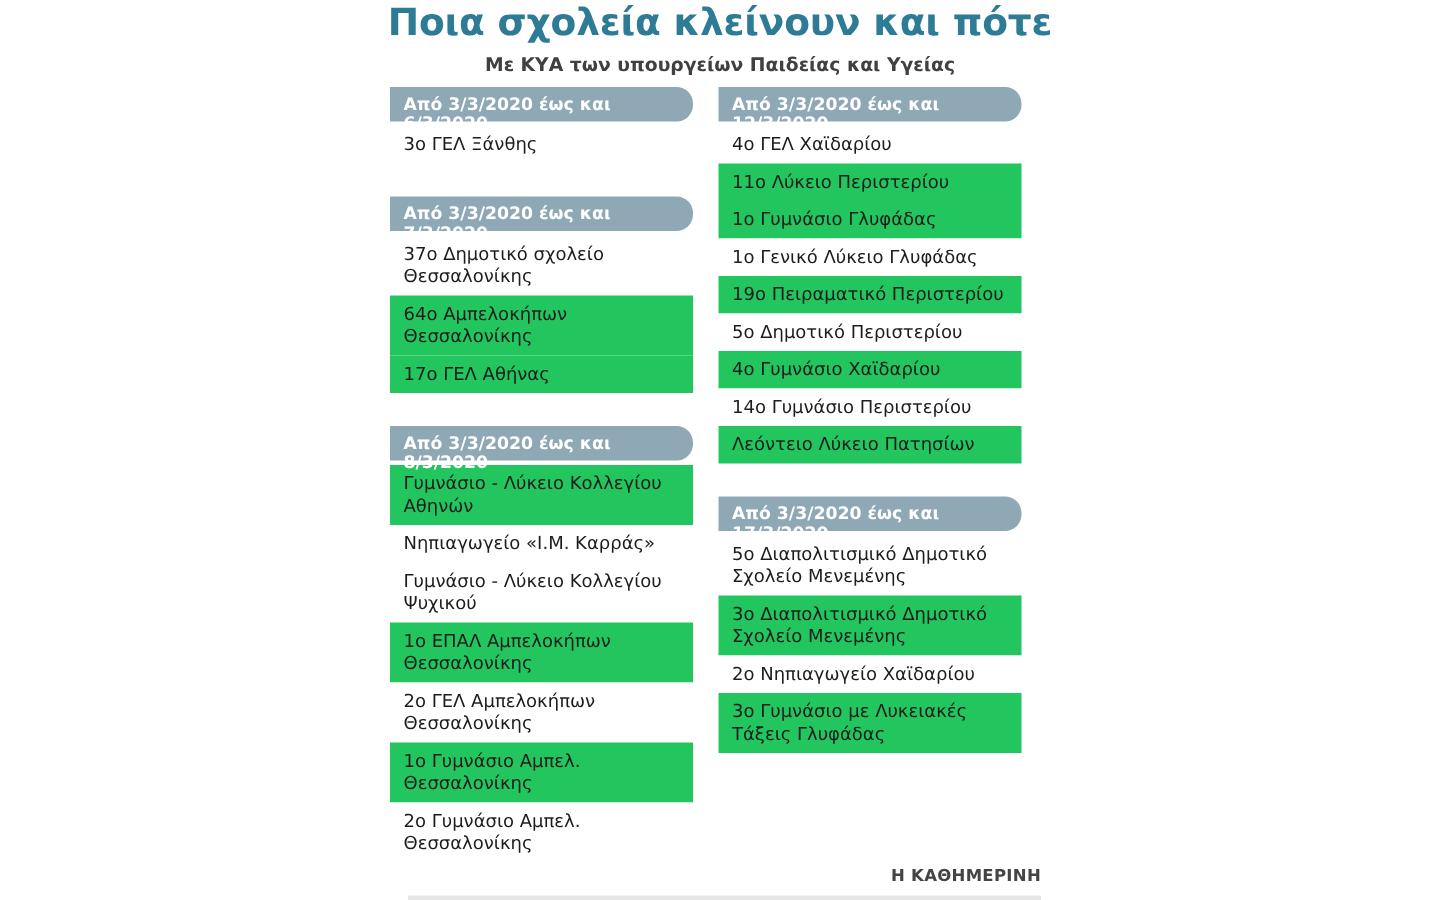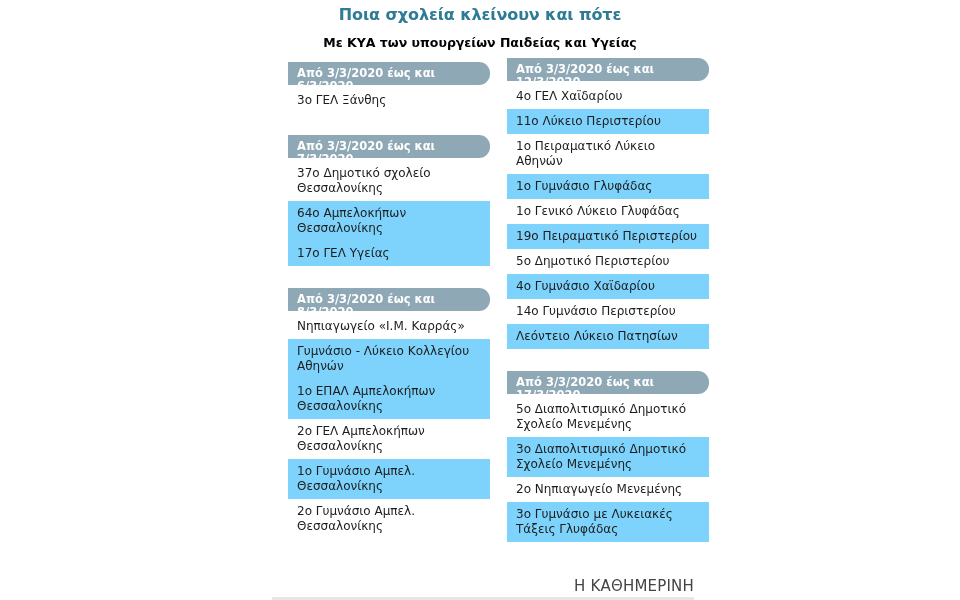--- a/index.html
+++ b/index.html
@@ -22,43 +22,43 @@
     box-sizing: border-box;
   }
 
   
   .header {
     padding-top: 2px;
     text-align: center;
   }
   .title {
     color: #2E7B96;
-    font-size: 16px;
+    font-size: 25px;
     font-weight: bold;
     letter-spacing: -0.1px;
     line-height: 26px;
     margin: 0;
   }
   .subtitle {
-    color: #000000;
+    color: #404040;
     font-size: 12.5px;
     font-weight: bold;
     line-height: 16px;
     margin: 7px 0 0 0;
   }
 
   
   .columns {
     position: absolute;
     top: 58px;
-    left: 288px;
+    left: 260px;
     width: 422px;
     display: flex;
     gap: 17px;
-    align-items: center;
+    align-items: flex-start;
   }
   .column {
     width: 202px;
     flex: 0 0 202px;
   }
 
   .group {
     margin-bottom: 0;
   }
 
@@ -80,21 +80,21 @@
 
   .item {
     font-size: 12px;
     color: #1d1d1d;
     line-height: 15px;
     padding: 5px 4px 5px 9px;
     box-sizing: border-box;
     background: #ffffff;
   }
   .item.alt {
-    background: #7dd3fc;
+    background: #22c55e;
   }
 
   .group-gap {
     height: 22px;
   }
 
   
   .footer {
     position: absolute;
     left: 272px;
@@ -104,22 +104,22 @@
   }
   .footer-rule {
     height: 3px;
     background: #E6E6E6;
     width: 422px;
   }
   .footer-credit {
     position: absolute;
     right: 0;
     top: -20px;
-    font-size: 15px;
-    font-weight: normal;
+    font-size: 11px;
+    font-weight: bold;
     color: #444444;
     letter-spacing: 0.2px;
   }
 </style>
 </head>
 <body>
 
 <div class="infographic">
 
   <div class="header">
@@ -134,59 +134,59 @@
           <div class="group-items">
             <div class="item">3ο ΓΕΛ Ξάνθης</div>
           </div>
         </div>
         <div class="group-gap"></div>
         <div class="group">
           <div class="group-header">Από 3/3/2020 έως και 7/3/2020</div>
           <div class="group-items">
             <div class="item">37ο Δημοτικό σχολείο Θεσσαλονίκης</div>
             <div class="item alt">64ο Αμπελοκήπων Θεσσαλονίκης</div>
-            <div class="item alt">17ο ΓΕΛ Υγείας</div>
+            <div class="item alt">17ο ΓΕΛ Αθήνας</div>
           </div>
         </div>
         <div class="group-gap"></div>
         <div class="group">
           <div class="group-header">Από 3/3/2020 έως και 8/3/2020</div>
           <div class="group-items">
+            <div class="item alt">Γυμνάσιο - Λύκειο Κολλεγίου Αθηνών</div>
             <div class="item">Νηπιαγωγείο «Ι.Μ. Καρράς»</div>
-            <div class="item alt">Γυμνάσιο - Λύκειο Κολλεγίου Αθηνών</div>
+            <div class="item">Γυμνάσιο - Λύκειο Κολλεγίου Ψυχικού</div>
             <div class="item alt">1ο ΕΠΑΛ Αμπελοκήπων Θεσσαλονίκης</div>
             <div class="item">2ο ΓΕΛ Αμπελοκήπων Θεσσαλονίκης</div>
             <div class="item alt">1ο Γυμνάσιο Αμπελ. Θεσσαλονίκης</div>
             <div class="item">2ο Γυμνάσιο Αμπελ. Θεσσαλονίκης</div>
           </div>
         </div>
       </div>
       <div class="column">
         <div class="group">
           <div class="group-header">Από 3/3/2020 έως και 12/3/2020</div>
           <div class="group-items">
             <div class="item">4ο ΓΕΛ Χαϊδαρίου</div>
             <div class="item alt">11ο Λύκειο Περιστερίου</div>
-            <div class="item">1ο Πειραματικό Λύκειο Αθηνών</div>
             <div class="item alt">1ο Γυμνάσιο Γλυφάδας</div>
             <div class="item">1ο Γενικό Λύκειο Γλυφάδας</div>
             <div class="item alt">19ο Πειραματικό Περιστερίου</div>
             <div class="item">5ο Δημοτικό Περιστερίου</div>
             <div class="item alt">4ο Γυμνάσιο Χαϊδαρίου</div>
             <div class="item">14ο Γυμνάσιο Περιστερίου</div>
             <div class="item alt">Λεόντειο Λύκειο Πατησίων</div>
           </div>
         </div>
         <div class="group-gap"></div>
         <div class="group">
           <div class="group-header">Από 3/3/2020 έως και 17/3/2020</div>
           <div class="group-items">
             <div class="item">5ο Διαπολιτισμικό Δημοτικό Σχολείο Μενεμένης</div>
             <div class="item alt">3ο Διαπολιτισμικό Δημοτικό Σχολείο Μενεμένης</div>
-            <div class="item">2ο Νηπιαγωγείο Μενεμένης</div>
+            <div class="item">2ο Νηπιαγωγείο Χαϊδαρίου</div>
             <div class="item alt">3ο Γυμνάσιο με Λυκειακές Τάξεις Γλυφάδας</div>
           </div>
         </div>
       </div>
     </div>
 
   <div class="footer">
     <div class="footer-credit">Η ΚΑΘΗΜΕΡΙΝΗ</div>
     <div class="footer-rule"></div>
   </div>

